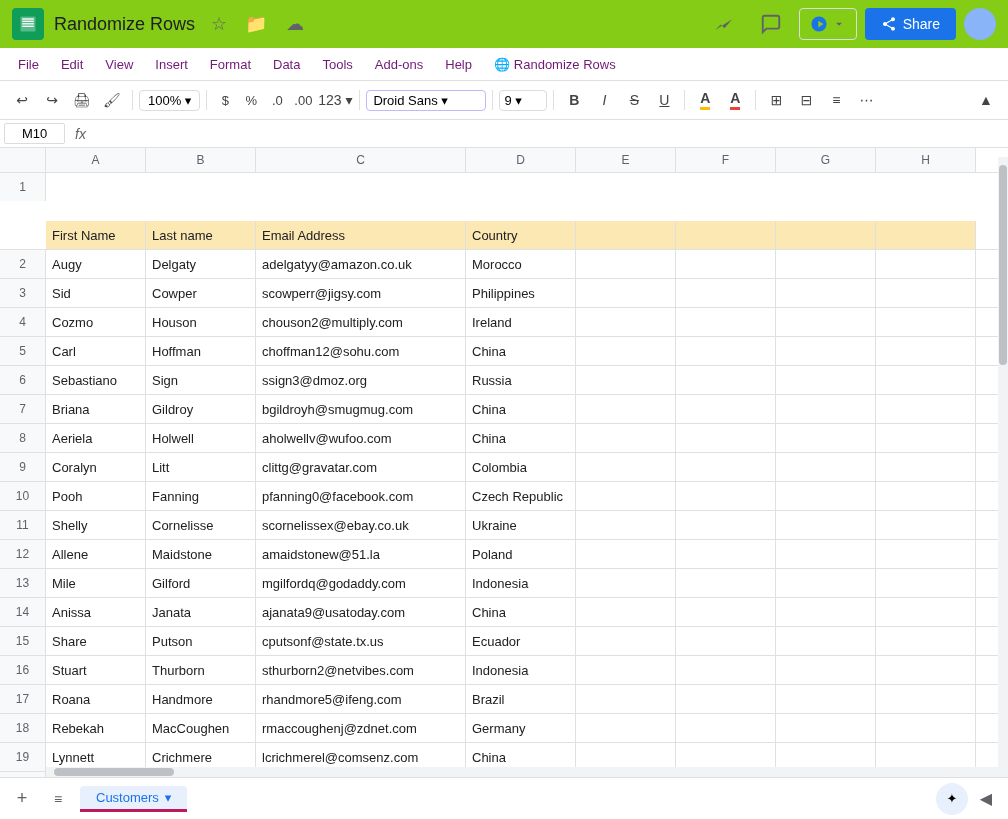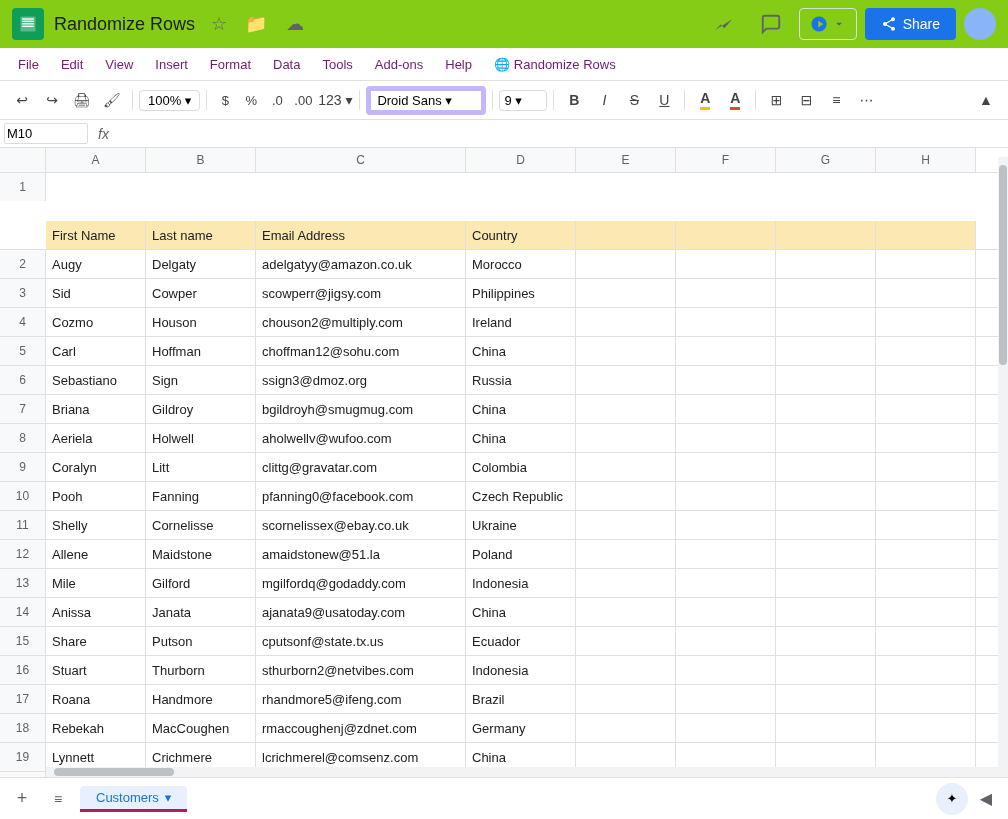--- a/index.html
+++ b/index.html
@@ -22,30 +22,30 @@
     
     #menubar { display: flex; align-items: center; height: 32px; padding: 0 8px; gap: 2px; }
     .menu-item { padding: 4px 10px; border-radius: 4px; cursor: pointer; font-size: 13px; color: #701a75; }
 
     
     #toolbar { display: flex; align-items: center; height: 40px; padding: 0 8px; border-top: 1px solid #e0e0e0; border-bottom: 1px solid #e0e0e0; gap: 2px; overflow: hidden; }
     .tool-btn { width: 28px; height: 28px; display: flex; align-items: center; justify-content: center; border-radius: 4px; cursor: pointer; font-size: 14px; color: #444; border: none; background: none; }
     .tool-sep { width: 1px; height: 20px; background: #e0e0e0; margin: 0 4px; }
     .zoom-display { border: 1px solid #dadce0; border-radius: 4px; padding: 2px 8px; font-size: 13px; cursor: pointer; }
     .currency-btn { width: 24px; height: 28px; display: flex; align-items: center; justify-content: center; cursor: pointer; font-size: 13px; }
-    .font-selector { border: 5px solid #c4b5fd; border-radius: 4px; padding: 2px 6px; font-size: 13px; cursor: pointer; width: 120px; }
+    .font-selector { border: 1px solid #c4b5fd; border-radius: 4px; padding: 2px 6px; font-size: 13px; cursor: pointer; width: 120px; }
     .font-size-selector { border: 1px solid #dadce0; border-radius: 4px; padding: 2px 4px; font-size: 13px; cursor: pointer; width: 48px; }
     .bold-btn { font-weight: bold; }
     .italic-btn { font-style: italic; }
     .strike-btn { text-decoration: line-through; }
     .more-btn { color: #444; }
 
     
     #formulabar { display: flex; align-items: center; height: 28px; border-bottom: 1px solid #e0e0e0; padding: 0 4px; gap: 4px; }
-    #cell-ref { width: 84px; border: 1px solid #dadce0; border-radius: 2px; padding: 2px 2px; font-size: 13px; }
+    #cell-ref { width: 61px; border: 1px solid #dadce0; border-radius: 2px; padding: 2px 17px; font-size: 13px; }
     #fx-icon { font-size: 14px; color: #5f6368; padding: 0 6px; font-style: italic; }
     #formula-input { flex: 1; border: none; outline: none; font-size: 13px; padding: 2px 4px; }
 
     
     #sheet-container { display: flex; flex-direction: column; overflow: hidden; }
     #col-headers { display: flex; border-bottom: 1px solid #e0e0e0; }
     .row-num-header { width: 46px; min-width: 46px; background: #f8f9fa; border-right: 1px solid #e0e0e0; height: 24px; display: flex; align-items: center; justify-content: center; font-size: 12px; color: #5f6368; }
     .col-header { height: 24px; display: flex; align-items: center; justify-content: center; font-size: 12px; color: #5f6368; background: #f8f9fa; border-right: 1px solid #e0e0e0; font-weight: 500; cursor: pointer; user-select: none; }
 
     #rows-container { overflow: hidden; }

